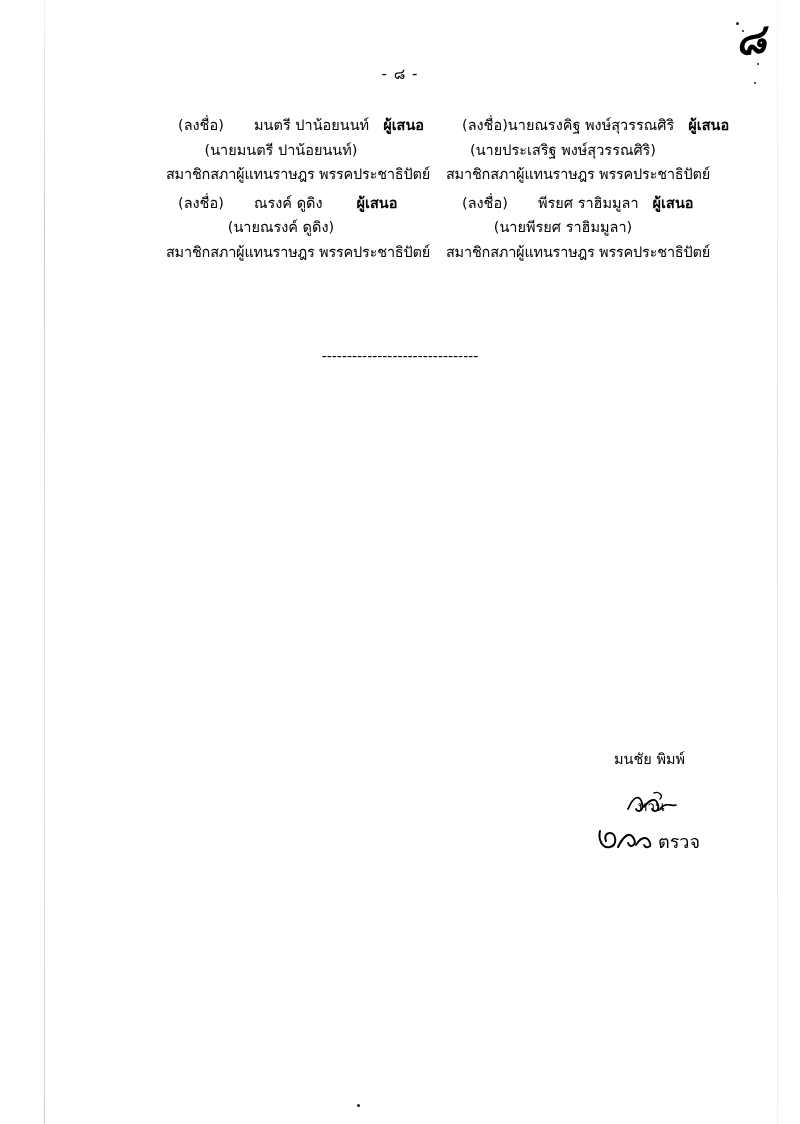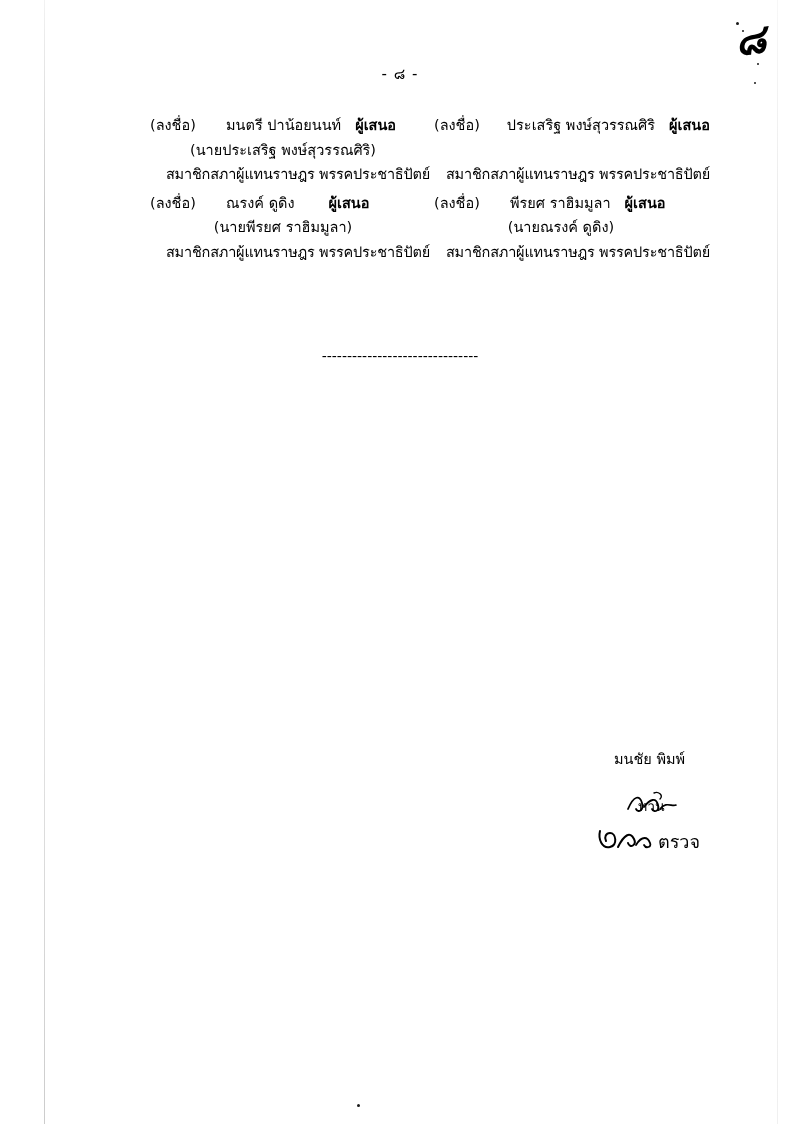--- a/index.html
+++ b/index.html
@@ -88,20 +88,21 @@
   .line {
     white-space: nowrap;
     margin-bottom: 8px;
   }
   .line-name {
     display: flex;
   }
   .lbl-sign {
     display: inline-block;
     width: 76px;
+    margin-left: 28px;
   }
   .nm {
     display: inline-block;
     text-align: center;
   }
   .role-right {
     display: inline-block;
     margin-left: 14px;
     font-weight: bold;
   }
@@ -222,27 +223,30 @@
       <div class="sig-col">
         <div class="line line-name">
           <span class="lbl-sign">(ลงชื่อ)</span>
           <span class="nm">มนตรี ปาน้อยนนท์</span>
           <span class="role-right">ผู้เสนอ</span>
         </div>
       </div>
       <div class="sig-col right">
         <div class="line line-name">
           <span class="lbl-sign">(ลงชื่อ)</span>
-          <span class="nm">ประเสริฐ พงษ์สุวรรณศิริ</span>
+          <span class="nm">นายณรงคิฐ พงษ์สุวรรณศิริ</span>
           <span class="role-right">ผู้เสนอ</span>
         </div>
       </div>
     </div>
 
     <div class="sig-row">
+      <div class="sig-col">
+        <div class="center-sub">(นายมนตรี ปาน้อยนนท์)</div>
+      </div>
       <div class="sig-col right">
         <div class="center-sub">(นายประเสริฐ พงษ์สุวรรณศิริ)</div>
       </div>
     </div>
 
     <div class="sig-row">
       <div class="sig-col">
         <div class="party-line">สมาชิกสภาผู้แทนราษฎร พรรคประชาธิปัตย์</div>
       </div>
       <div class="sig-col right">
@@ -261,25 +265,25 @@
       <div class="sig-col right">
         <div class="line line-name">
           <span class="lbl-sign">(ลงชื่อ)</span>
           <span class="nm">พีรยศ ราฮิมมูลา</span>
           <span class="role-right">ผู้เสนอ</span>
         </div>
       </div>
     </div>
 
     <div class="sig-row">
+      <div class="sig-col">
+        <div class="center-sub">(นายณรงค์ ดูดิง)</div>
+      </div>
       <div class="sig-col right">
         <div class="center-sub">(นายพีรยศ ราฮิมมูลา)</div>
-      </div>
-      <div class="sig-col">
-        <div class="center-sub">(นายณรงค์ ดูดิง)</div>
       </div>
     </div>
 
     <div class="sig-row">
       <div class="sig-col">
         <div class="party-line">สมาชิกสภาผู้แทนราษฎร พรรคประชาธิปัตย์</div>
       </div>
       <div class="sig-col right">
         <div class="party-line">สมาชิกสภาผู้แทนราษฎร พรรคประชาธิปัตย์</div>
       </div>

